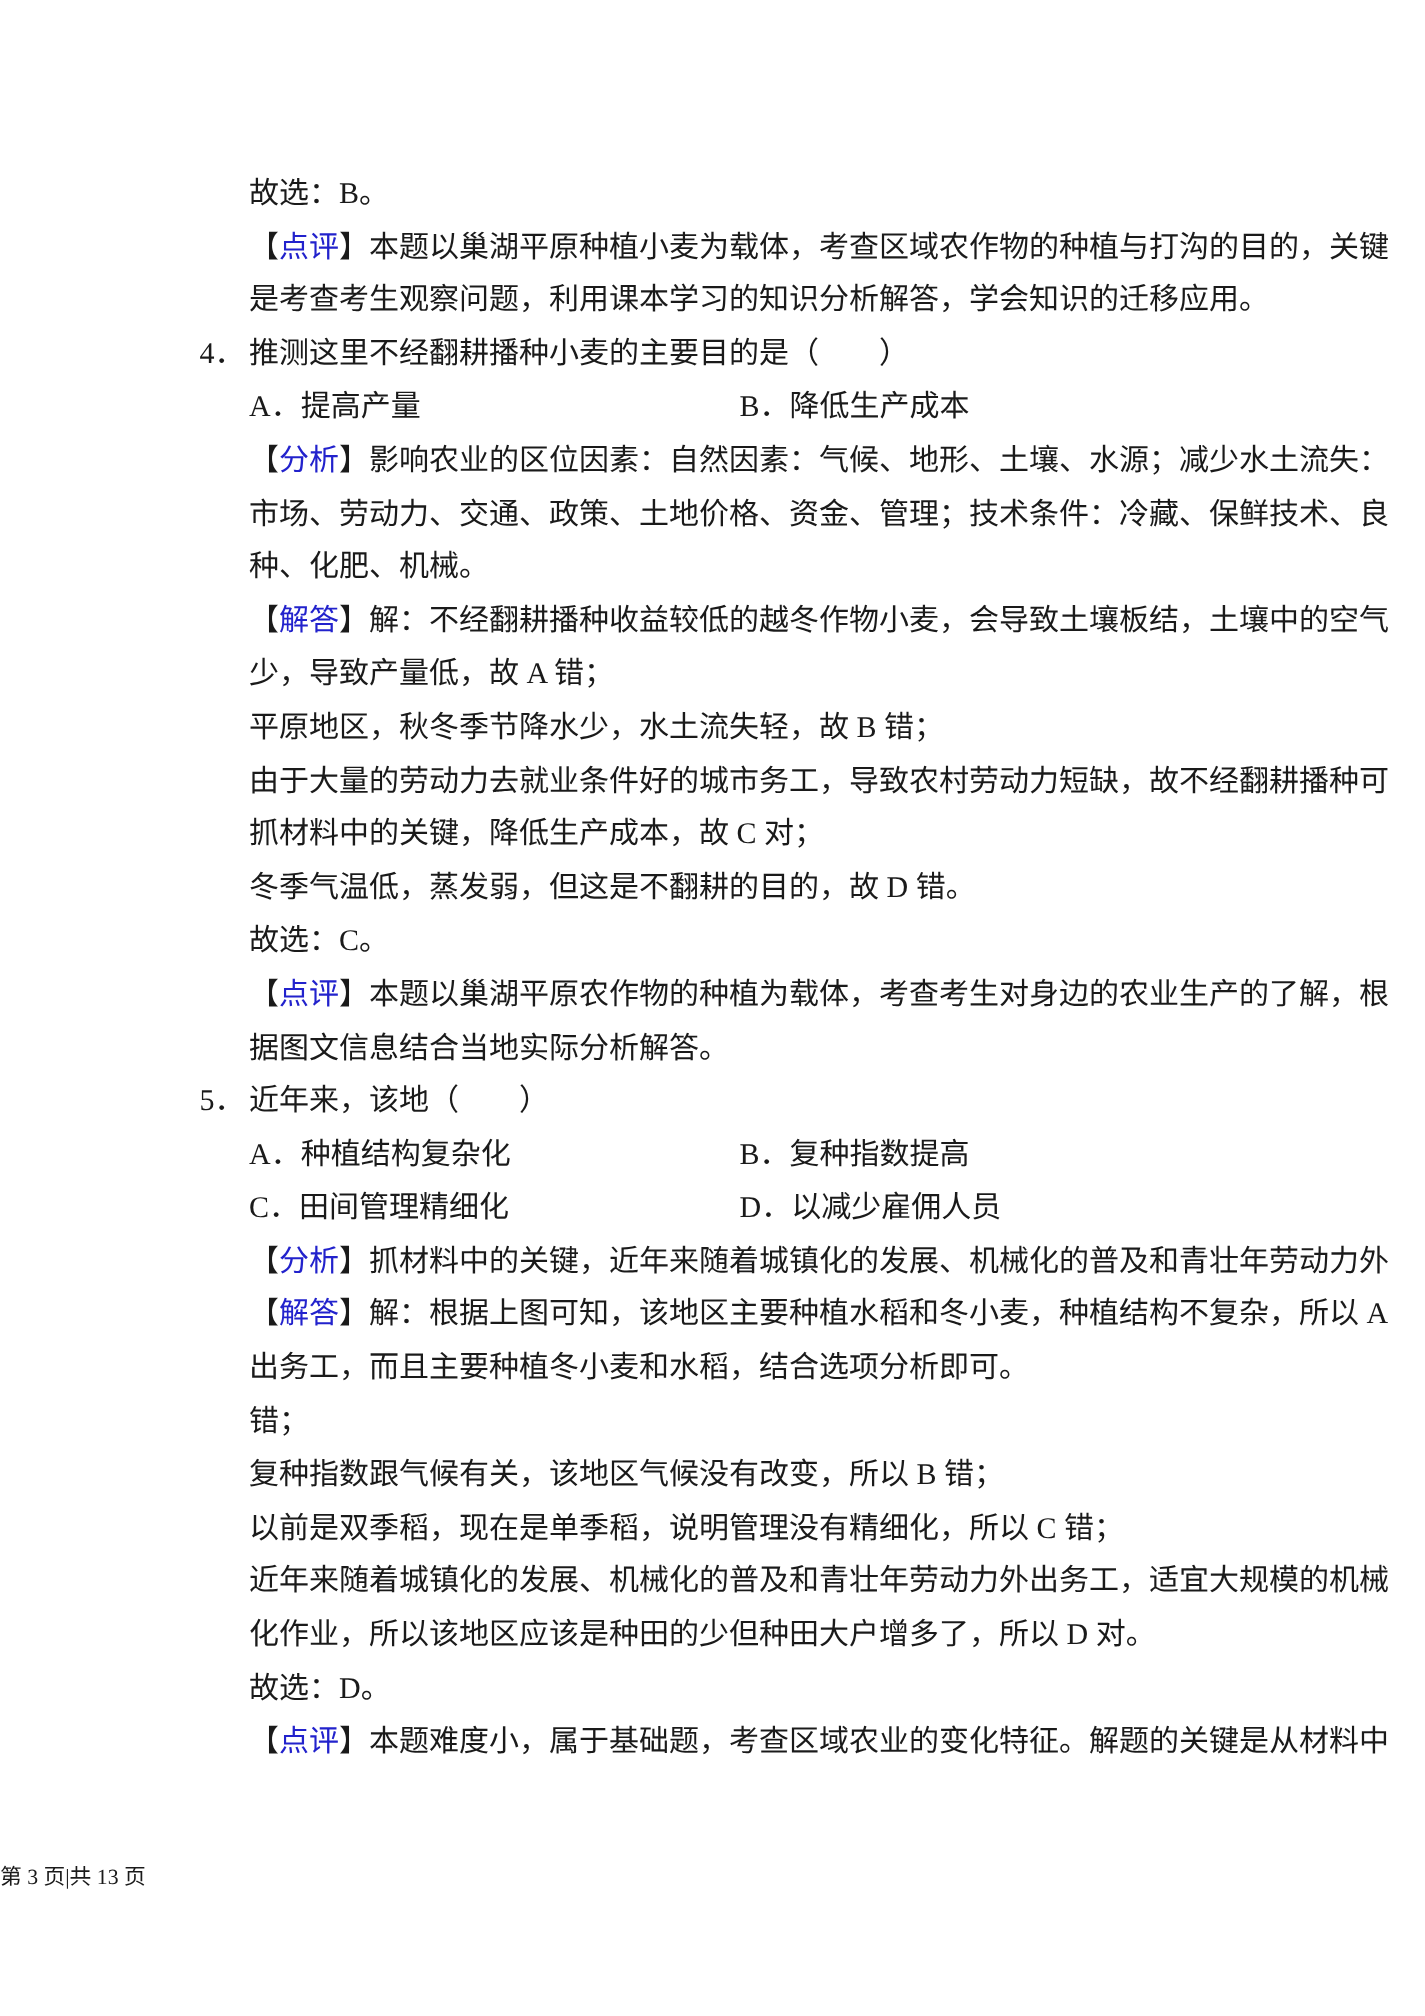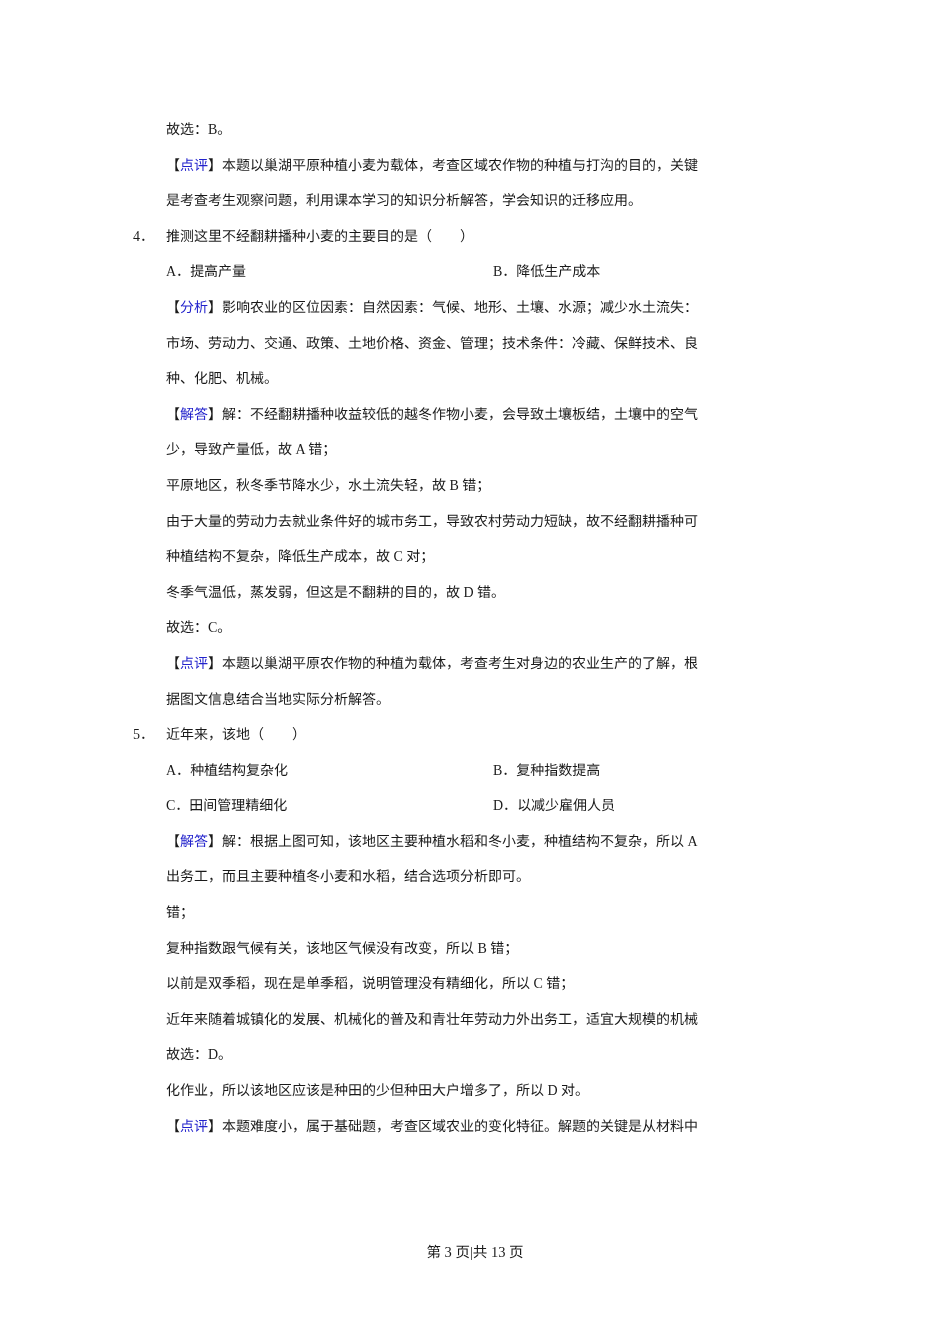--- a/index.html
+++ b/index.html
@@ -20,21 +20,21 @@
     inset: 0;
     background: #ffffff;
   }
   .content {
     position: absolute;
     left: 133px;
     top: 112px;
     width: 720px;
   }
   .line {
-    font-size: 14px;
+    font-size: 20px;
     line-height: 35.6px;
     height: 35.6px;
     white-space: pre;
   }
   .body-line {
     padding-left: 33px;
   }
   .question-line .q-num {
     display: inline-block;
     width: 33px;
@@ -51,21 +51,20 @@
     flex: 1;
   }
   .label-blue {
     color: #2222cc;
   }
   .footer {
     position: absolute;
     top: 1242px;
     left: 0;
     width: 950px;
-    text-align: center;
     font-size: 14.5px;
     line-height: 20px;
     color: #1a1a1a;
   }
 </style>
 </head>
 <body>
 
 <div class="page">
   <div class="content" id="content">
@@ -74,34 +73,35 @@
       <div class="line body-line"><span>是考查考生观察问题，利用课本学习的知识分析解答，学会知识的迁移应用。</span></div>
       <div class="line question-line"><span class="q-num">4．</span><span>推测这里不经翻耕播种小麦的主要目的是（　　）</span></div>
       <div class="line options-row"><div class="opt opt-left"><span>A．</span><span>提高产量</span></div><div class="opt opt-right"><span>B．</span><span>降低生产成本</span></div></div>
       <div class="line body-line"><span><span>【</span><span class="label-blue" style="color: rgb(34, 34, 204);">分析</span><span>】</span></span><span>影响农业的区位因素：自然因素：气候、地形、土壤、水源；减少水土流失：</span></div>
       <div class="line body-line"><span>市场、劳动力、交通、政策、土地价格、资金、管理；技术条件：冷藏、保鲜技术、良</span></div>
       <div class="line body-line"><span>种、化肥、机械。</span></div>
       <div class="line body-line"><span><span>【</span><span class="label-blue" style="color: rgb(34, 34, 204);">解答</span><span>】</span></span><span>解：不经翻耕播种收益较低的越冬作物小麦，会导致土壤板结，土壤中的空气</span></div>
       <div class="line body-line"><span>少，导致产量低，故 A 错；</span></div>
       <div class="line body-line"><span>平原地区，秋冬季节降水少，水土流失轻，故 B 错；</span></div>
       <div class="line body-line"><span>由于大量的劳动力去就业条件好的城市务工，导致农村劳动力短缺，故不经翻耕播种可</span></div>
-      <div class="line body-line"><span>种植结构不复杂，降低生产成本，故 C 对；</span></div>
+      <div class="line body-line"><span>抓材料中的关键，降低生产成本，故 C 对；</span></div>
       <div class="line body-line"><span>冬季气温低，蒸发弱，但这是不翻耕的目的，故 D 错。</span></div>
       <div class="line body-line"><span>故选：C。</span></div>
       <div class="line body-line"><span><span>【</span><span class="label-blue" style="color: rgb(34, 34, 204);">点评</span><span>】</span></span><span>本题以巢湖平原农作物的种植为载体，考查考生对身边的农业生产的了解，根</span></div>
       <div class="line body-line"><span>据图文信息结合当地实际分析解答。</span></div>
       <div class="line question-line"><span class="q-num">5．</span><span>近年来，该地（　　）</span></div>
       <div class="line options-row"><div class="opt opt-left"><span>A．</span><span>种植结构复杂化</span></div><div class="opt opt-right"><span>B．</span><span>复种指数提高</span></div></div>
       <div class="line options-row"><div class="opt opt-left"><span>C．</span><span>田间管理精细化</span></div><div class="opt opt-right"><span>D．</span><span>以减少雇佣人员</span></div></div>
+      <div class="line body-line"><span><span>【</span><span class="label-blue" style="color: rgb(34, 34, 204);">分析</span><span>】</span></span><span>抓材料中的关键，近年来随着城镇化的发展、机械化的普及和青壮年劳动力外</span></div>
       <div class="line body-line"><span><span>【</span><span class="label-blue" style="color: rgb(34, 34, 204);">解答</span><span>】</span></span><span>解：根据上图可知，该地区主要种植水稻和冬小麦，种植结构不复杂，所以 A</span></div>
       <div class="line body-line"><span>出务工，而且主要种植冬小麦和水稻，结合选项分析即可。</span></div>
       <div class="line body-line"><span>错；</span></div>
       <div class="line body-line"><span>复种指数跟气候有关，该地区气候没有改变，所以 B 错；</span></div>
       <div class="line body-line"><span>以前是双季稻，现在是单季稻，说明管理没有精细化，所以 C 错；</span></div>
       <div class="line body-line"><span>近年来随着城镇化的发展、机械化的普及和青壮年劳动力外出务工，适宜大规模的机械</span></div>
+      <div class="line body-line"><span>化作业，所以该地区应该是种田的少但种田大户增多了，所以 D 对。</span></div>
       <div class="line body-line"><span>故选：D。</span></div>
-      <div class="line body-line"><span>化作业，所以该地区应该是种田的少但种田大户增多了，所以 D 对。</span></div>
       <div class="line body-line"><span><span>【</span><span class="label-blue" style="color: rgb(34, 34, 204);">点评</span><span>】</span></span><span>本题难度小，属于基础题，考查区域农业的变化特征。解题的关键是从材料中</span></div>
     </div>
   <div class="footer">
     <span>第 3 页|共 13 页</span>
   </div>
 </div>
 
 </body></html>

